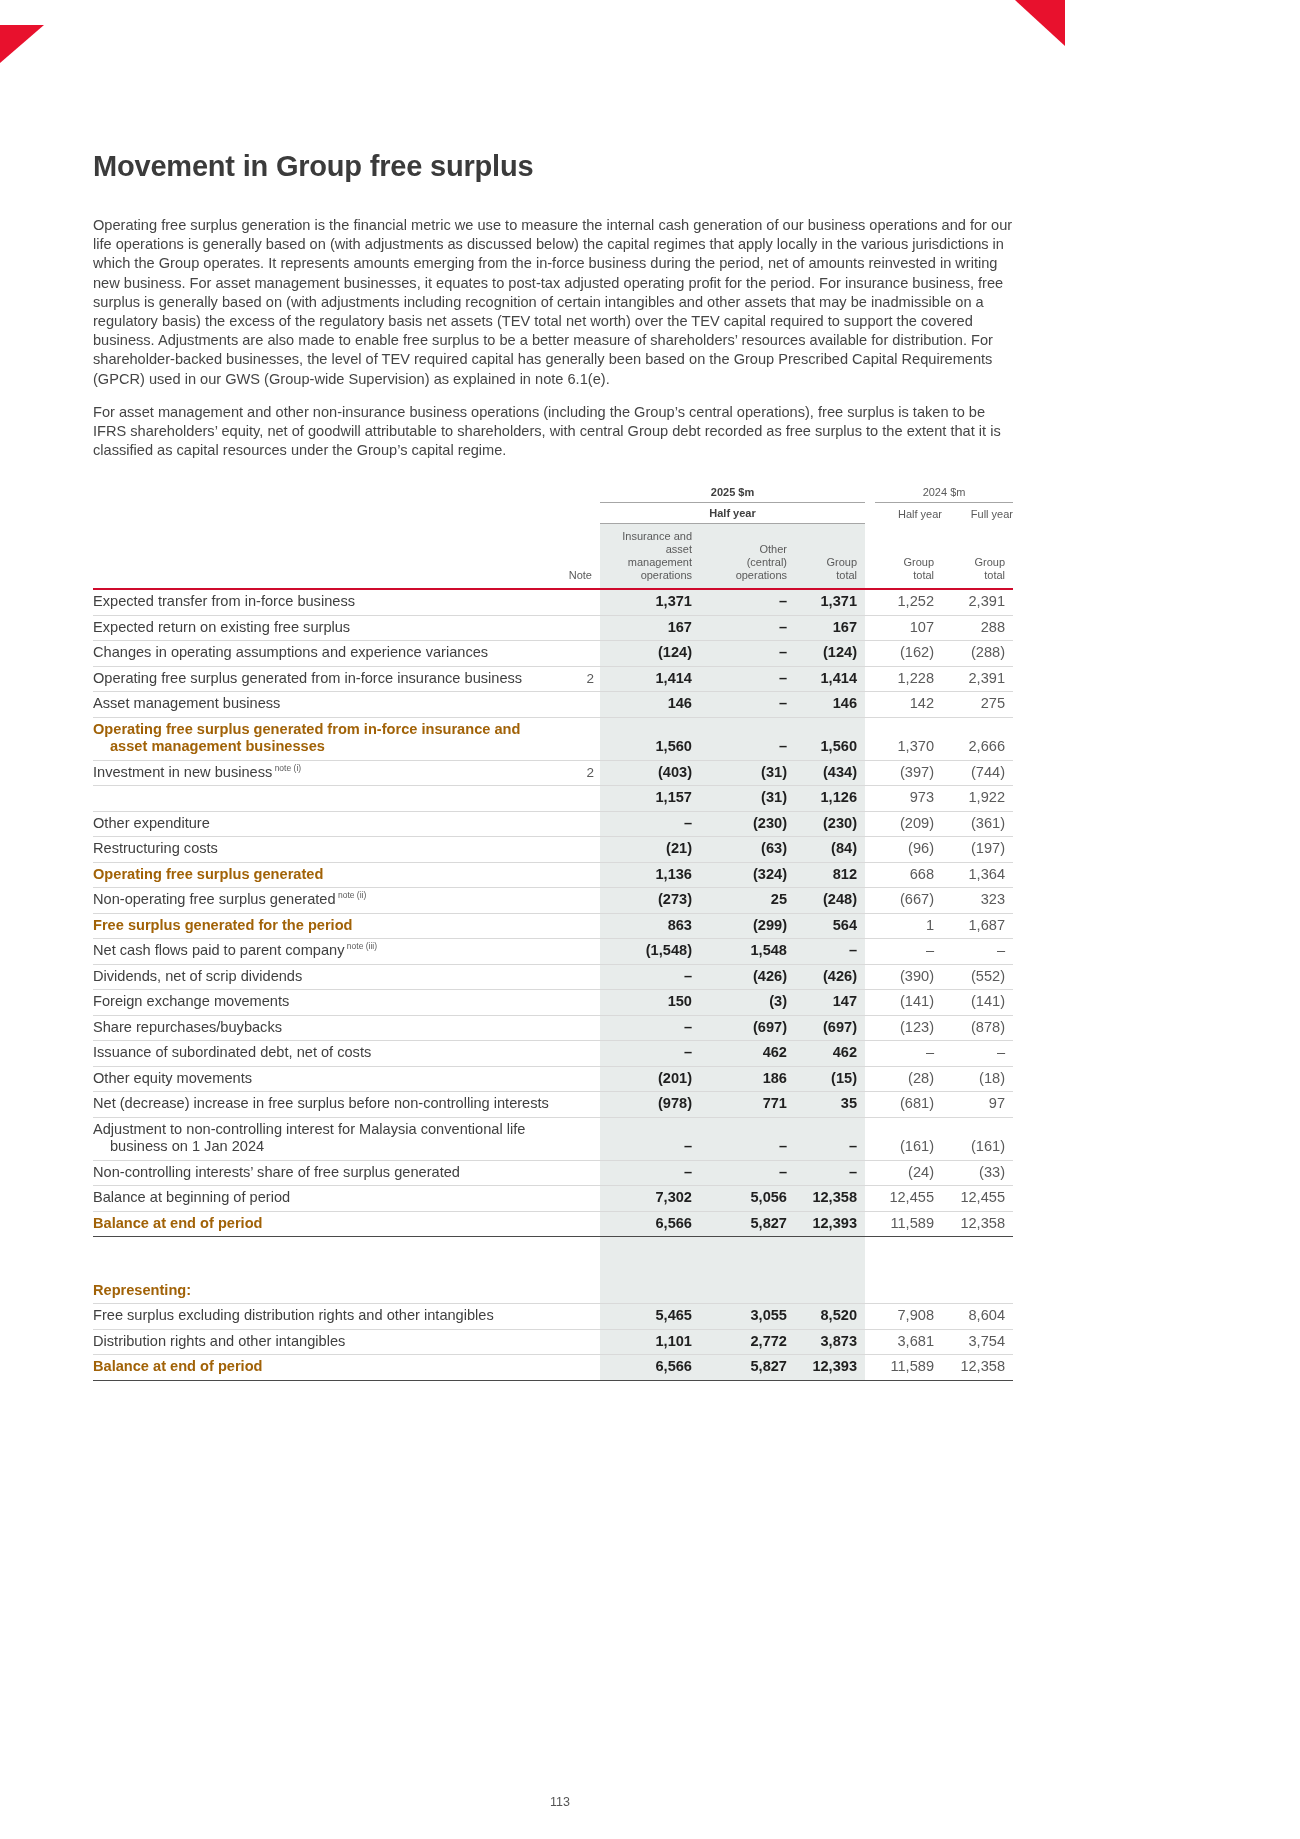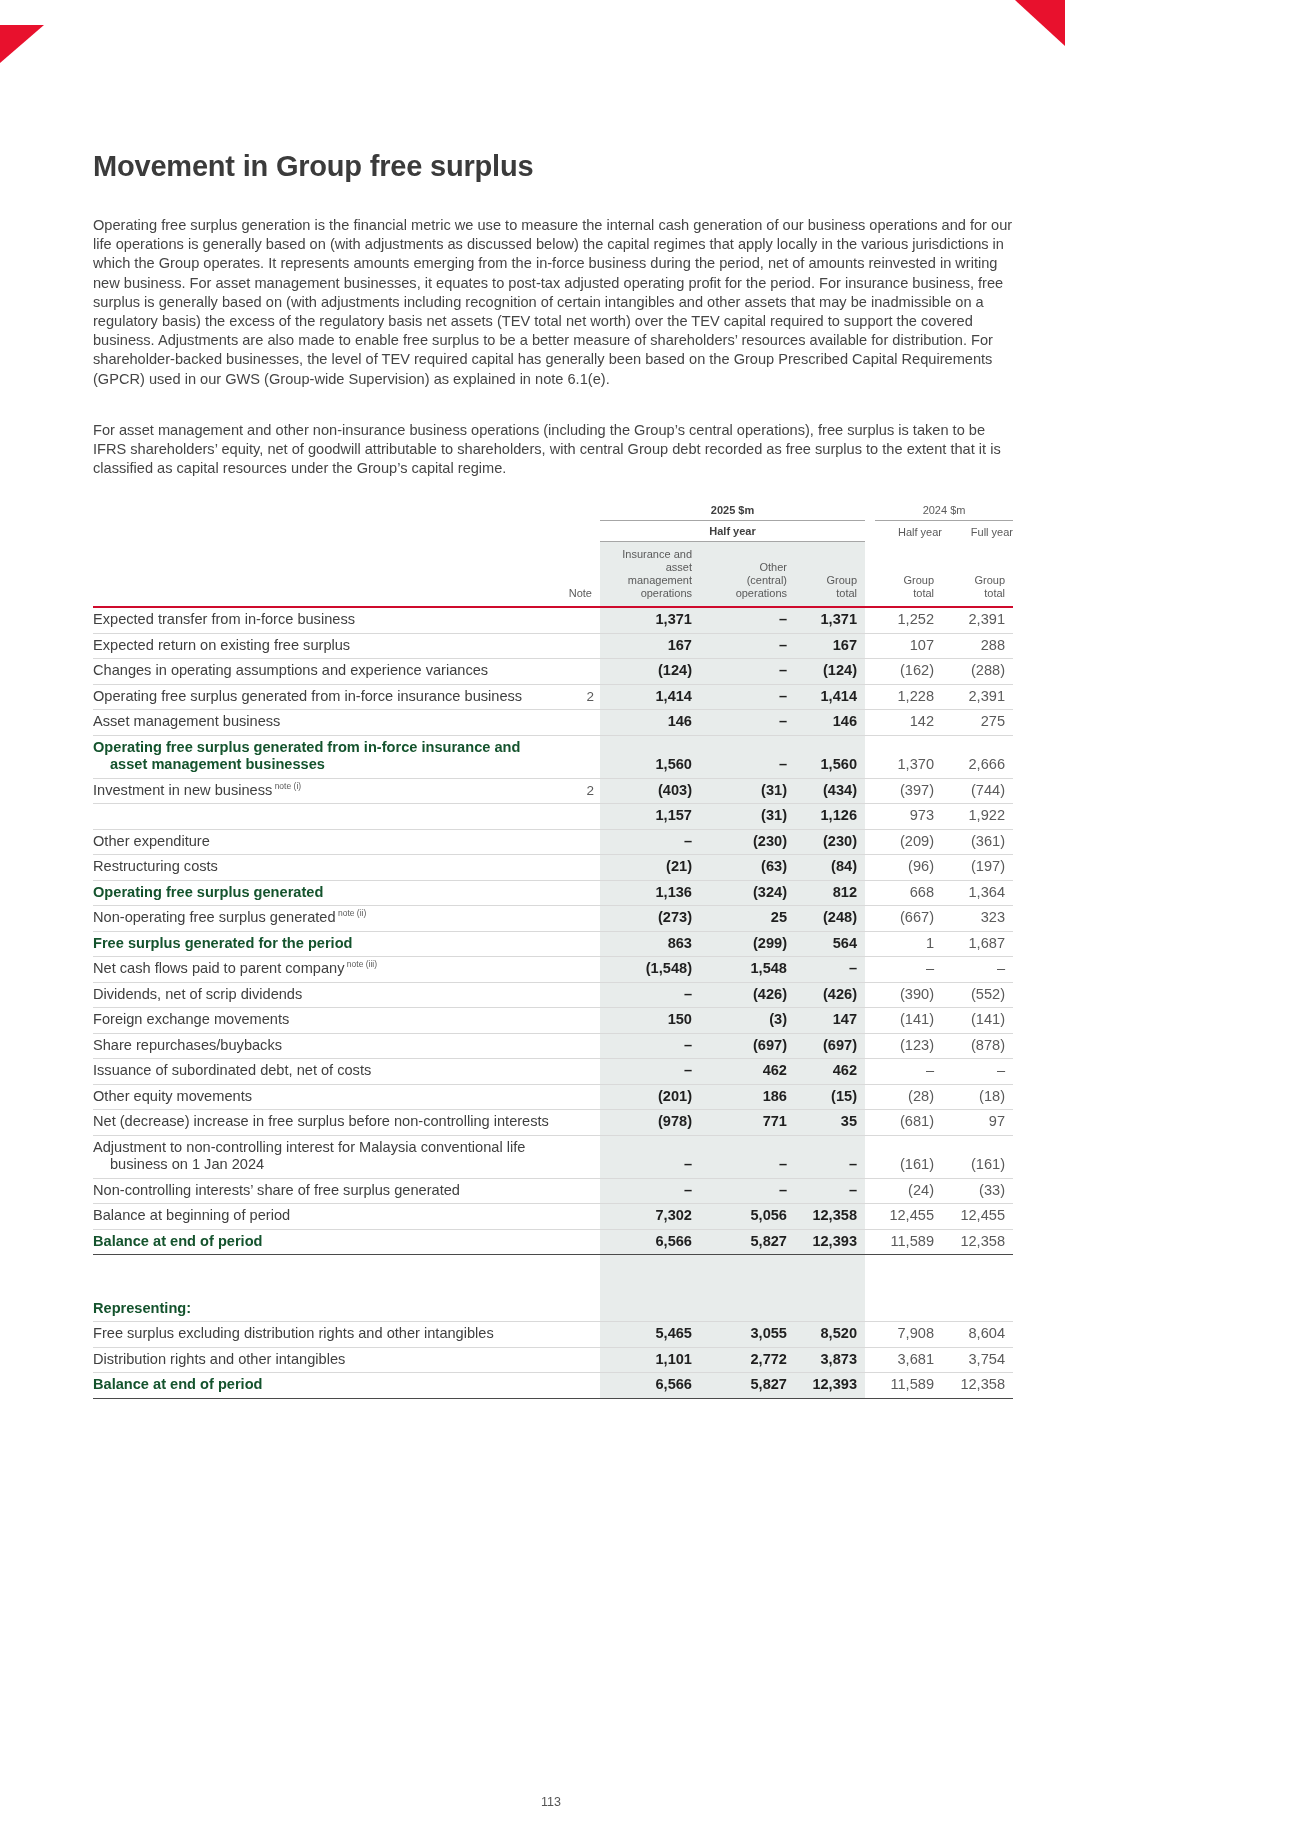--- a/index.html
+++ b/index.html
@@ -9,21 +9,21 @@
   }
   *{box-sizing:border-box;margin:0;padding:0;}
   html,body{background:#ffffff;}
   body{font-family:"Liberation Sans", sans-serif;color:#404040;}
   .page{position:relative;width:1065px;height:1839px;background:#fff;overflow:hidden;}
   .corner{position:absolute;background:var(--corner);}
   .corner-tl{left:0;top:25px;width:44px;height:38px;clip-path:polygon(0 0,100% 0,0 100%);}
   .corner-tr{right:0;top:0;width:50px;height:46px;clip-path:polygon(0 0,100% 0,100% 100%);}
   .content{position:relative;margin-left:93px;width:920px;padding-top:150px;}
   .title{font-size:29px;font-weight:700;color:#3b3b3b;letter-spacing:-0.2px;}
-  .body-text{font-size:14.6px;line-height:19.2px;color:#454545;margin-top:32px;}
+  .body-text{font-size:14.6px;line-height:19.2px;color:#454545;margin-top:14px;}
   .body-text.first{margin-top:33px;}
 
   table.fs{border-collapse:collapse;width:920px;margin-top:26px;table-layout:fixed;}
   table.fs td{vertical-align:bottom;}
   col.c-label{width:467px;}
   col.c-note{width:40px;}
   col.c-v1{width:100px;}
   col.c-v2{width:95px;}
   col.c-v3{width:70px;}
   col.c-gap{width:10px;}
@@ -44,27 +44,27 @@
   .hw2{max-width:62px;}
   .hw3{max-width:46px;}
 
   tbody td{font-size:14.6px;line-height:17.5px;padding:3px 0 4px;border-bottom:1px solid #d9d9d9;color:#404040;}
   tbody td.label span.lab{display:block;padding-left:17px;text-indent:-17px;}
   tbody td.note{text-align:right;color:#5a5a5a;font-size:13.5px;padding-right:6px;}
   tbody td.v{text-align:right;padding-right:8px;}
   tbody td.s{background:var(--shade);}
   tbody td.cur{font-weight:700;color:#1f1f1f;}
   tbody td.prior{color:#5a5a5a;}
-  tbody tr.bold td.label{font-weight:700;color:#14532d;}
+  tbody tr.bold td.label{font-weight:700;color:#a16207;}
   tbody tr.bb-dark td{border-bottom:1.5px solid #4a4a4a;}
   tbody tr.bb-none td{border-bottom:none;}
   tbody tr.spacer td{height:42px;}
   sup.nref{font-size:8.5px;color:#5a5a5a;font-weight:400;vertical-align:super;line-height:0;}
 
-  .page-number{position:absolute;left:91px;width:920px;top:1795px;text-align:center;
+  .page-number{position:absolute;left:100px;width:920px;top:1795px;text-align:center;
                font-size:12.5px;color:#555;}
 </style>
 </head>
 <body>
 
 <div class="page">
   <div class="corner corner-tl"></div>
   <div class="corner corner-tr"></div>
 
   <div class="content">

